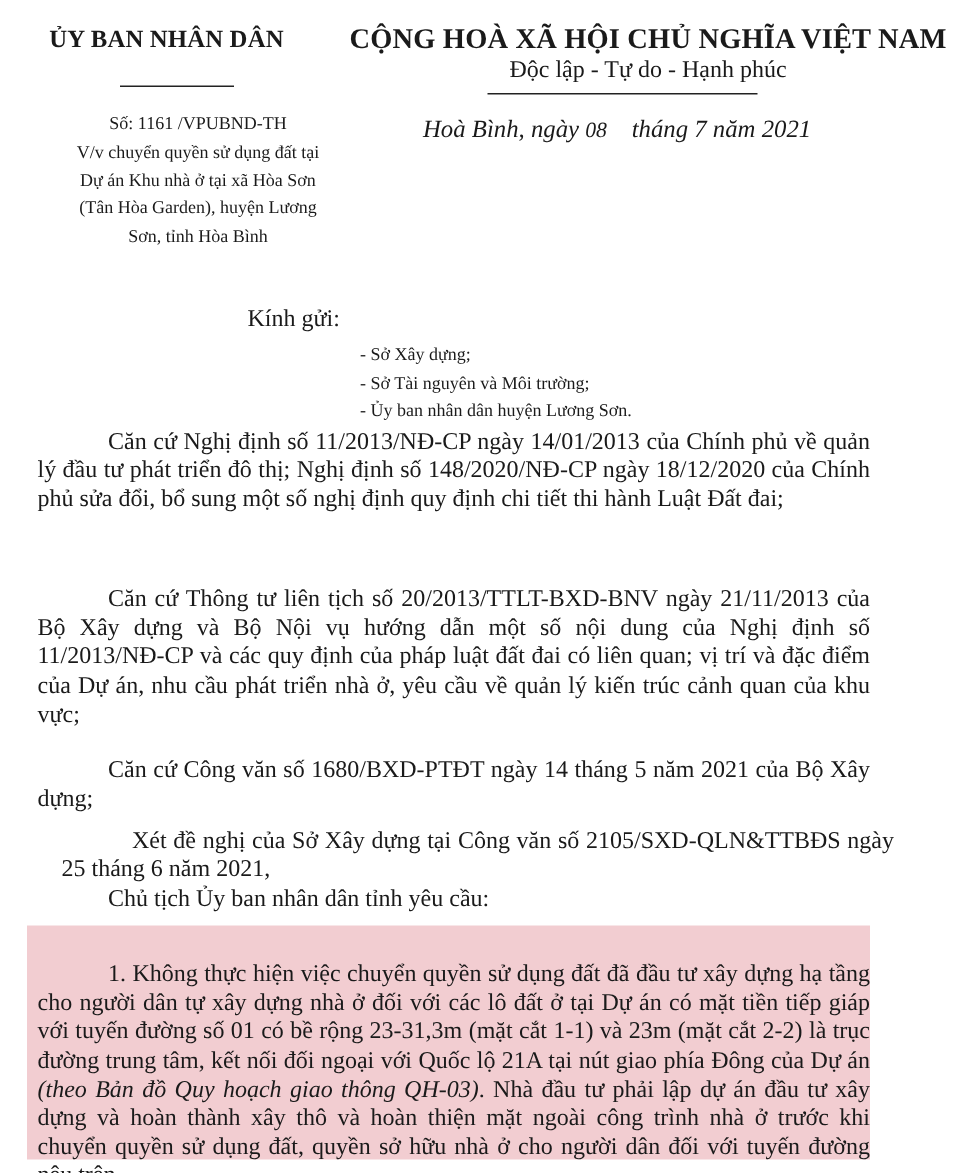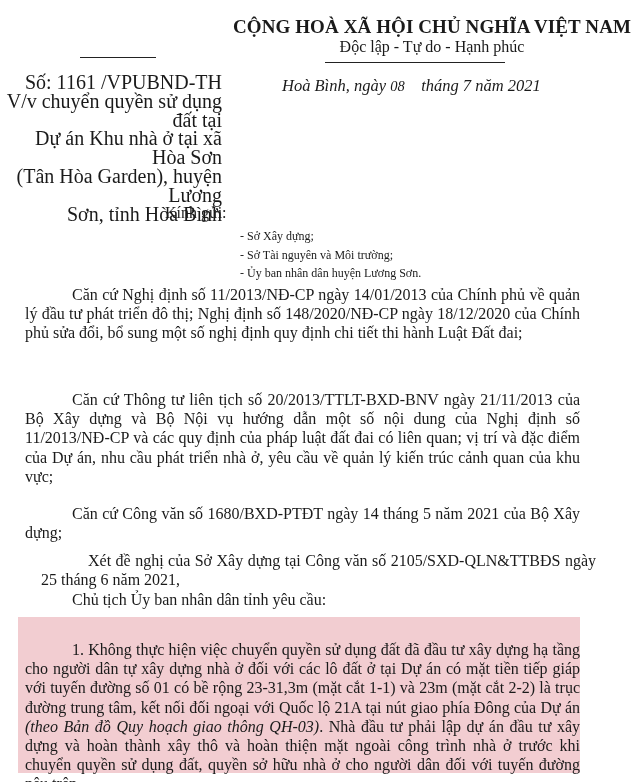--- a/index.html
+++ b/index.html
@@ -26,23 +26,24 @@
     font-weight: bold;
     letter-spacing: 0.1px;
   }
   .left-underline {
     position: absolute;
     left: 80px; top: 57px; width: 76px; height: 1px;
     background: #222;
   }
   .doc-meta {
     left: 0; top: 73px; width: 222px;
-    text-align: right;
-    font-size: 20px;
+    text-align: center;
+    font-size: 12px;
     line-height: 18.8px;
+    padding-left: 21px;
   }
 
   
   .right-header {
     left: 232px; top: 16px; width: 400px;
     text-align: center;
   }
   .nation {
     font-size: 19px;
     font-weight: bold;
@@ -99,20 +100,21 @@
     text-align: justify;
     text-indent: 47px;
     margin-top: 40px;
   }
   .italic { font-style: italic; }
 </style>
 </head>
 <body>
 
 <div class="abs left-header">
+  <div>ỦY BAN NHÂN DÂN</div>
 </div>
 <div class="left-underline"></div>
 
 <div class="abs doc-meta">
   <div>Số: 1161 /VPUBND-TH</div>
   <div>V/v chuyển quyền sử dụng đất tại</div>
   <div>Dự án Khu nhà ở tại xã Hòa Sơn</div>
   <div>(Tân Hòa Garden), huyện Lương</div>
   <div>Sơn, tỉnh Hòa Bình</div>
 </div>

